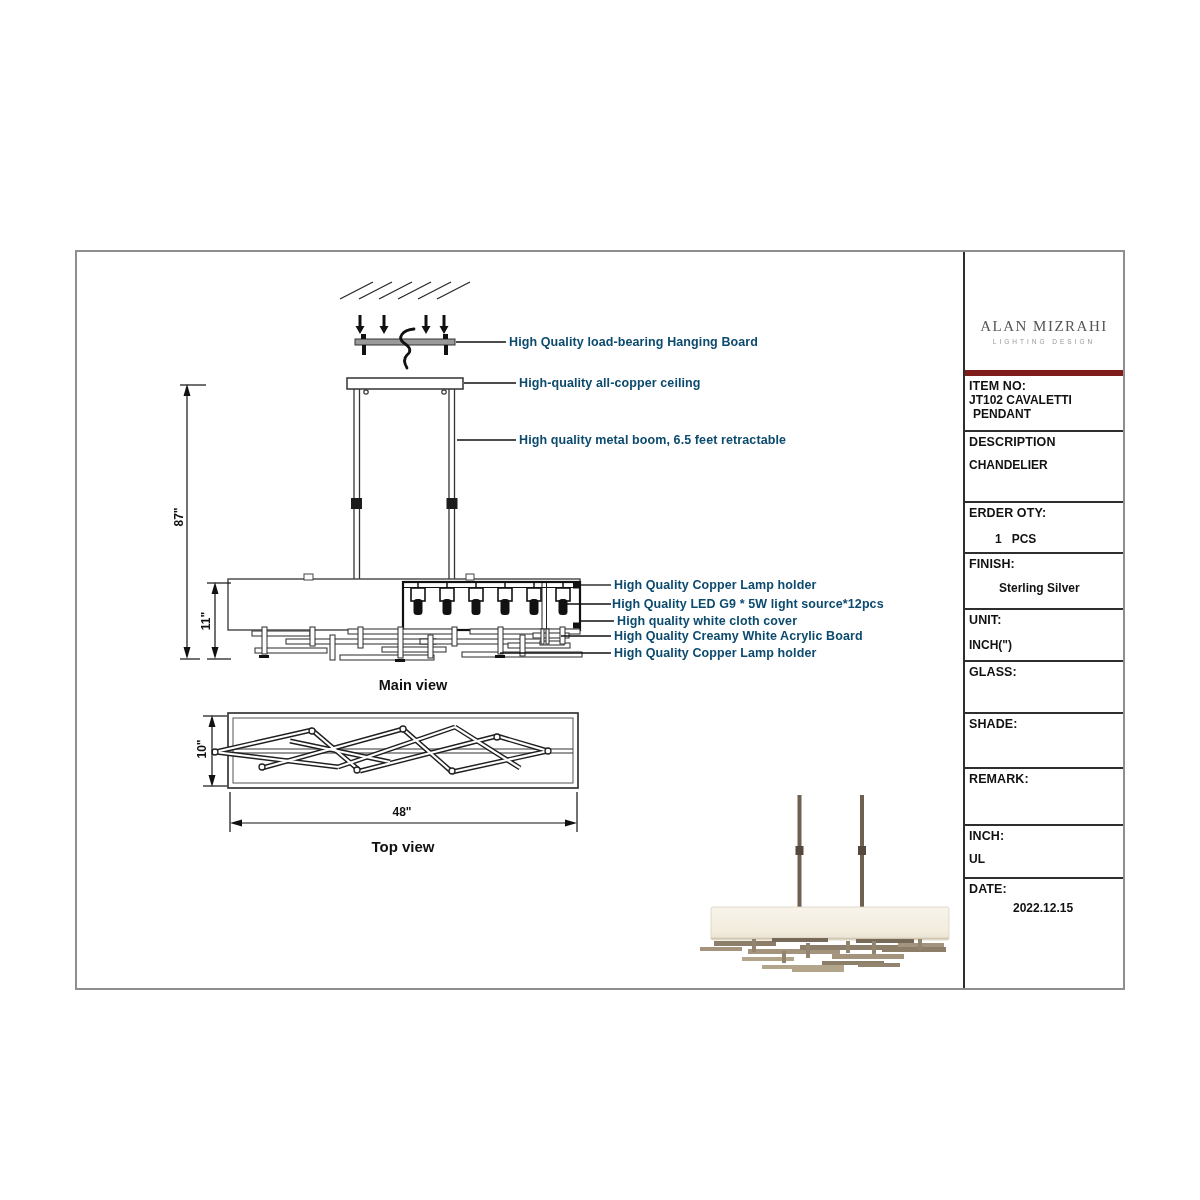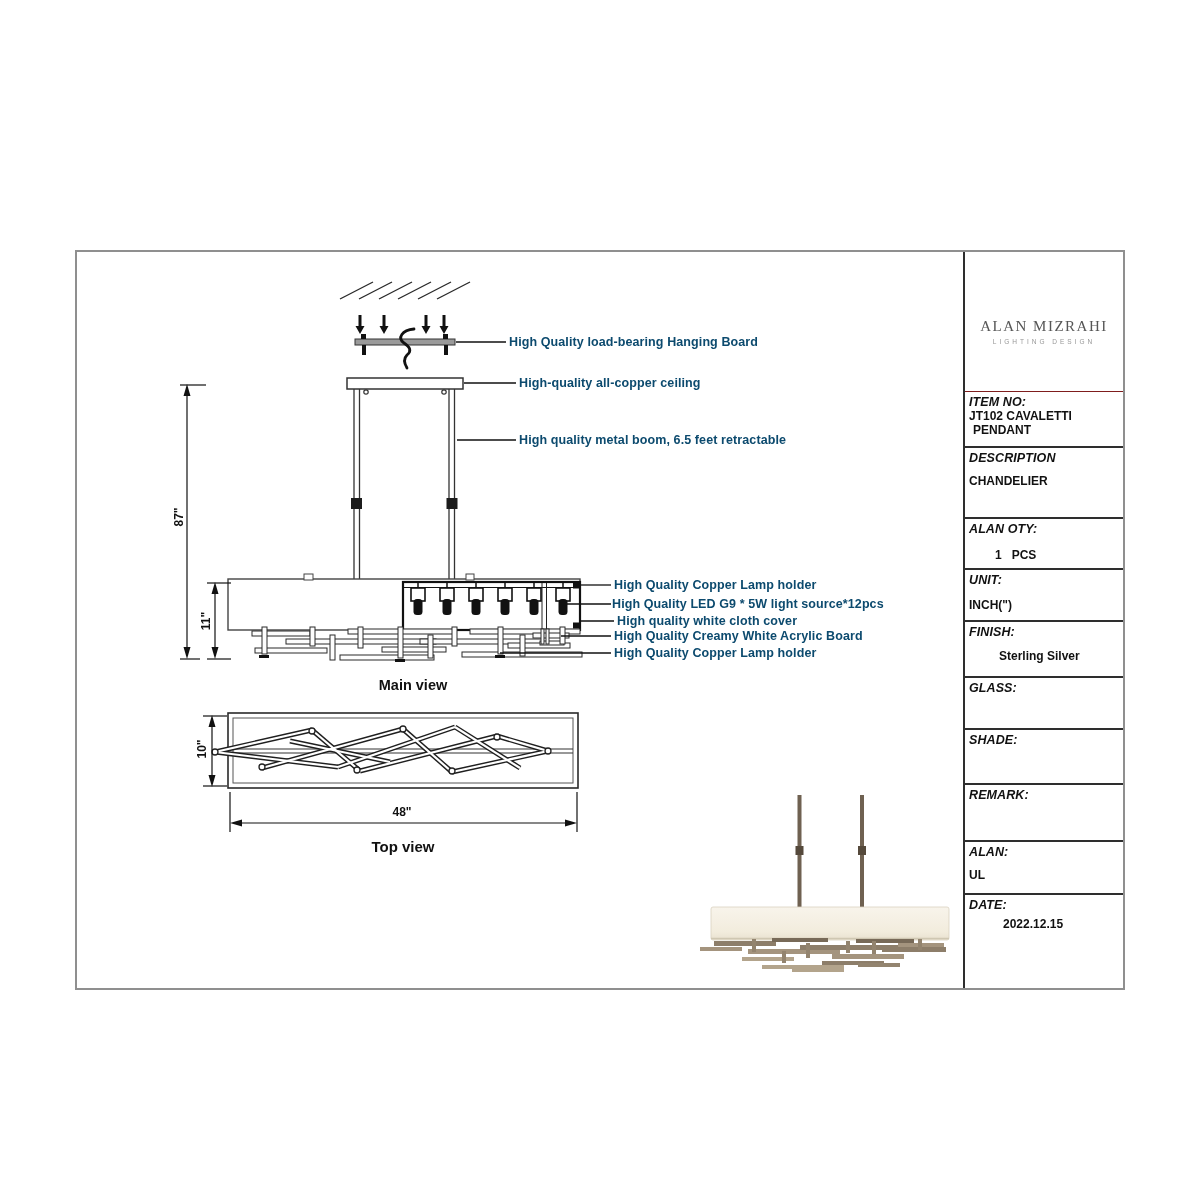--- a/index.html
+++ b/index.html
@@ -17,23 +17,23 @@
              width:120px;text-align:center;color:#111;}
   .dimlabel{position:absolute;z-index:3;font-weight:bold;font-size:12px;
             width:32px;height:14px;text-align:center;transform:rotate(-90deg);color:#111;}
   .dimlabel-h{position:absolute;z-index:3;font-weight:bold;font-size:12px;
             width:52px;height:14px;text-align:center;color:#111;}
   
   #panel{position:absolute;right:0;top:0;width:160px;height:100%;z-index:2;
          background:#ffffff;border-left:2px solid #2e2e2e;box-sizing:border-box;}
   .srow{box-sizing:border-box;border-bottom:2px solid #2e2e2e;padding:3px 0 0 4px;overflow:hidden;}
   .srow:last-child{border-bottom:none;}
-  .slabel{font-weight:bold;font-size:12.5px;letter-spacing:0.1px;font-style:italic;}
+  .slabel{font-weight:bold;font-size:12.5px;letter-spacing:0.1px;}
   .sval{font-weight:bold;font-size:12px;white-space:pre;}
-  #logo-cell{box-sizing:border-box;height:140px;border-bottom:1px solid #7f1d1d;
+  #logo-cell{box-sizing:border-box;height:124px;border-bottom:6px solid #7f1d1d;
              text-align:center;padding-top:66px;}
   #logo-name{font-family:"Liberation Serif", serif;font-size:15px;letter-spacing:1.5px;
              color:#565656;white-space:nowrap;}
   #logo-tag{font-size:6.5px;letter-spacing:3px;color:#979797;margin-top:3px;white-space:nowrap;}
 </style>
 </head>
 <body>
 
 <div id="page">
 
@@ -315,44 +315,44 @@
       <div class="srow" style="height:56px">
         <div class="slabel">ITEM NO:</div>
         <div class="sval" style="">JT102 CAVALETTI</div>
         <div class="sval" style="margin-left:4px">PENDANT</div>
       </div>
       <div class="srow" style="height:71px">
         <div class="slabel">DESCRIPTION</div>
         <div class="sval" style="margin-top:9px">CHANDELIER</div>
       </div>
       <div class="srow" style="height:51px">
-        <div class="slabel">ALAN OTY:</div>
+        <div class="slabel">ERDER OTY:</div>
         <div class="sval" style="margin-top:12px;margin-left:26px">1   PCS</div>
+      </div>
+      <div class="srow" style="height:56px">
+        <div class="slabel">FINISH:</div>
+        <div class="sval" style="margin-top:10px;margin-left:30px">Sterling Silver</div>
       </div>
       <div class="srow" style="height:52px">
         <div class="slabel">UNIT:</div>
         <div class="sval" style="margin-top:11px">INCH(")</div>
       </div>
-      <div class="srow" style="height:56px">
-        <div class="slabel">FINISH:</div>
-        <div class="sval" style="margin-top:10px;margin-left:30px">Sterling Silver</div>
-      </div>
       <div class="srow" style="height:52px">
         <div class="slabel">GLASS:</div>
       </div>
       <div class="srow" style="height:55px">
         <div class="slabel">SHADE:</div>
       </div>
       <div class="srow" style="height:57px">
         <div class="slabel">REMARK:</div>
       </div>
       <div class="srow" style="height:53px">
-        <div class="slabel">ALAN:</div>
+        <div class="slabel">INCH:</div>
         <div class="sval" style="margin-top:9px">UL</div>
       </div>
       <div class="srow" style="height:49px">
         <div class="slabel">DATE:</div>
-        <div class="sval" style="margin-top:5px;margin-left:34px">2022.12.15</div>
+        <div class="sval" style="margin-top:5px;margin-left:44px">2022.12.15</div>
       </div>
     </div>
   </div>
 
 </div>
 
 </body></html>

